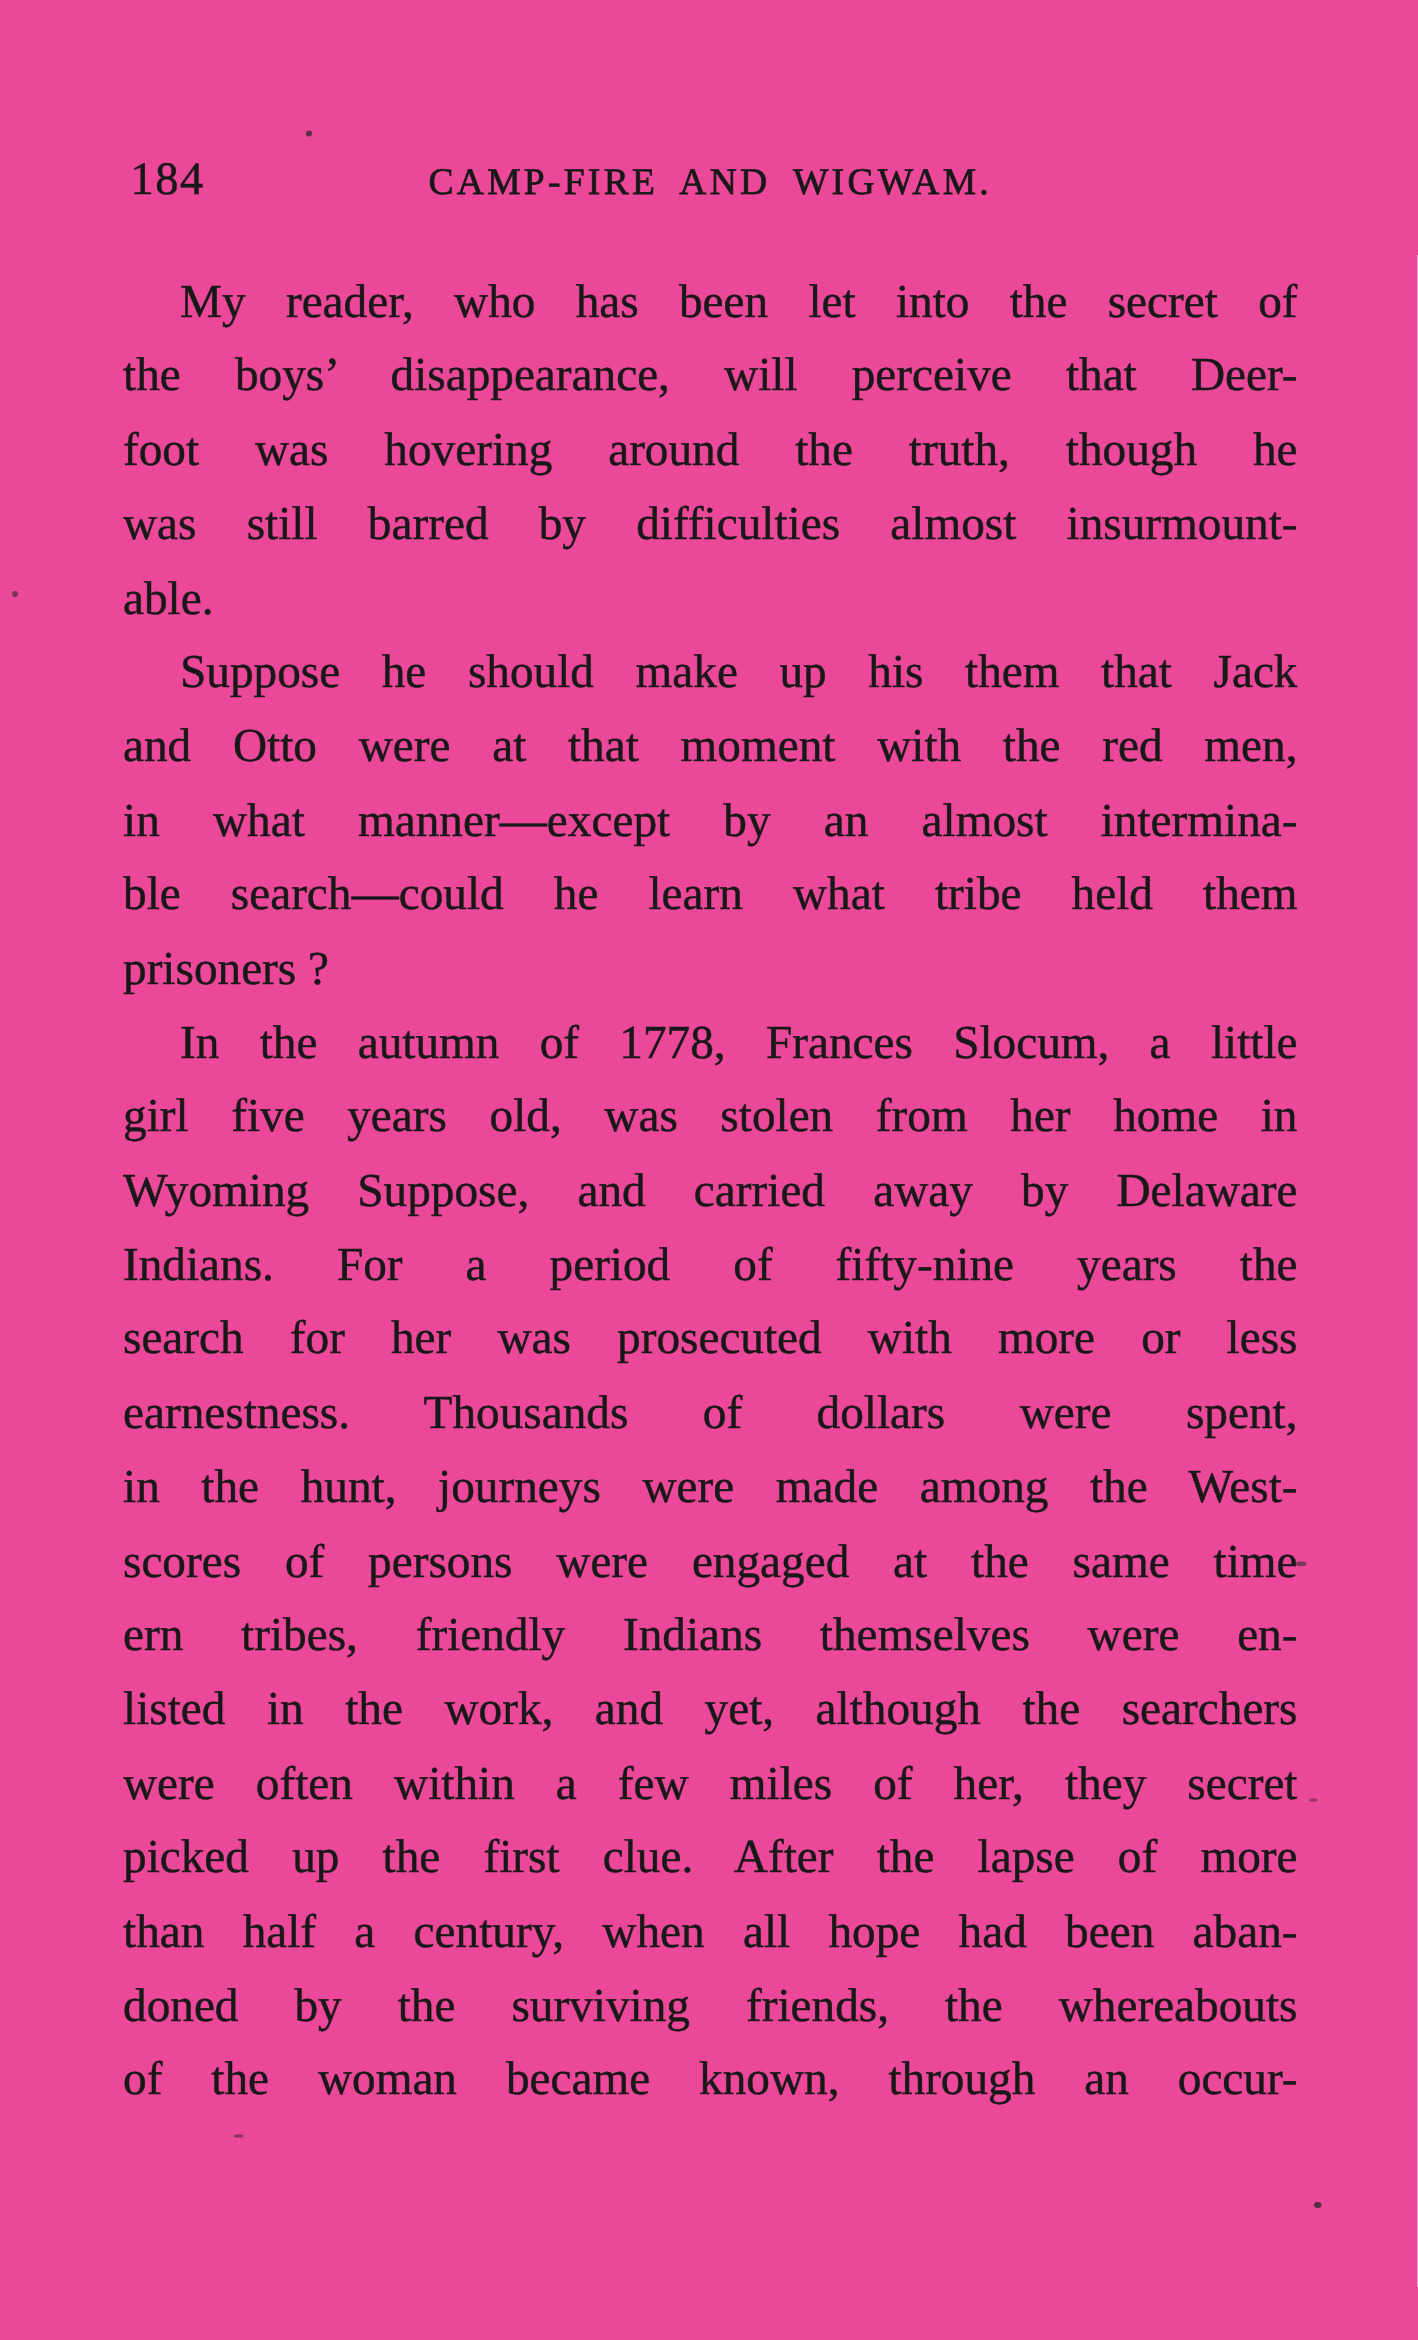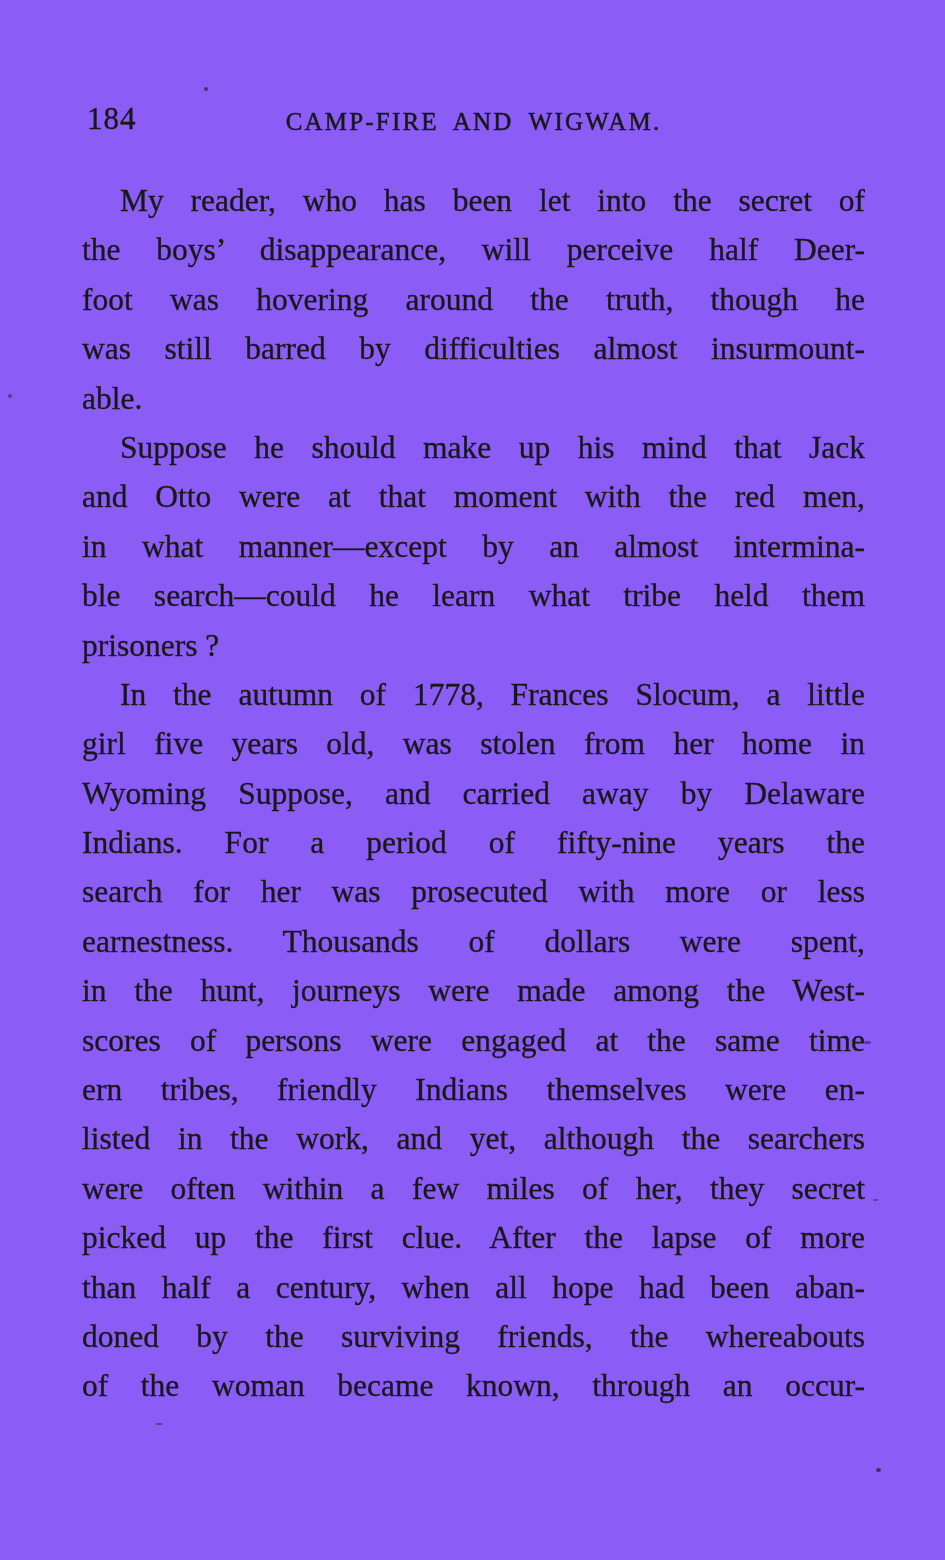--- a/index.html
+++ b/index.html
@@ -73,34 +73,34 @@
   
   .speck {
     position: absolute;
     background: #2a2a2a;
     border-radius: 50%;
   }
 </style>
 </head>
 <body style="background: rgb(252, 252, 252);">
 
-<div class="page" style="background: #8b5cf6; color: rgb(24, 24, 24);">
+<div class="page" style="background: #ec4899; color: rgb(24, 24, 24);">
 
   <header class="running-head">
     <span class="pagenum">184</span>
     <span class="running-title">CAMP-FIRE AND WIGWAM.</span>
   </header>
 
   <main class="body-text">
       <div class="line indent">My reader, who has been let into the secret of</div>
-      <div class="line">the boys’ disappearance, will perceive half Deer-</div>
+      <div class="line">the boys’ disappearance, will perceive that Deer-</div>
       <div class="line">foot was hovering around the truth, though he</div>
       <div class="line">was still barred by difficulties almost insurmount-</div>
       <div class="line para-end">able.</div>
-      <div class="line indent">Suppose he should make up his mind that Jack</div>
+      <div class="line indent">Suppose he should make up his them that Jack</div>
       <div class="line">and Otto were at that moment with the red men,</div>
       <div class="line">in what manner—except by an almost intermina-</div>
       <div class="line">ble search—could he learn what tribe held them</div>
       <div class="line para-end">prisoners ?</div>
       <div class="line indent">In the autumn of 1778, Frances Slocum, a little</div>
       <div class="line">girl five years old, was stolen from her home in</div>
       <div class="line">Wyoming Suppose, and carried away by Delaware</div>
       <div class="line">Indians.  For a period of fifty-nine years the</div>
       <div class="line">search for her was prosecuted with more or less</div>
       <div class="line">earnestness.  Thousands of dollars were spent,</div>

